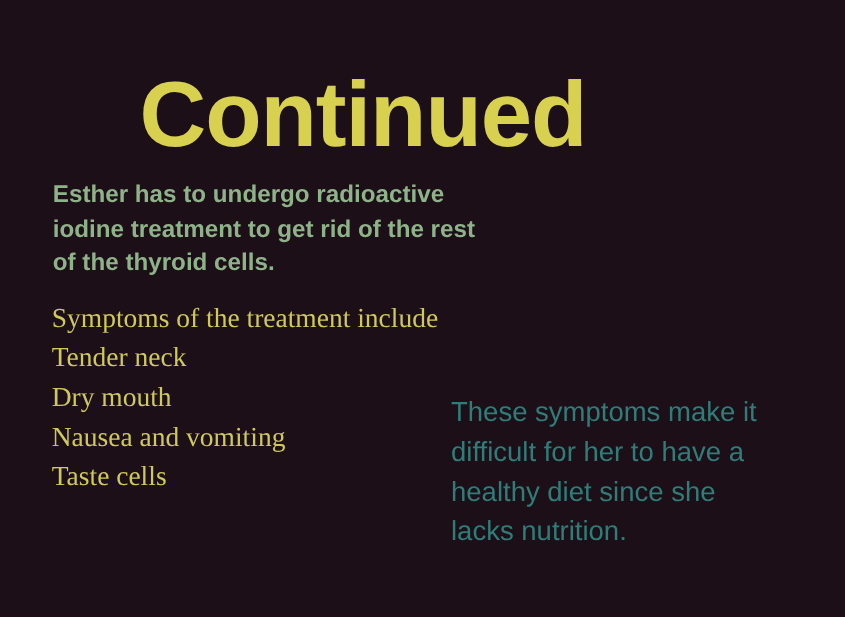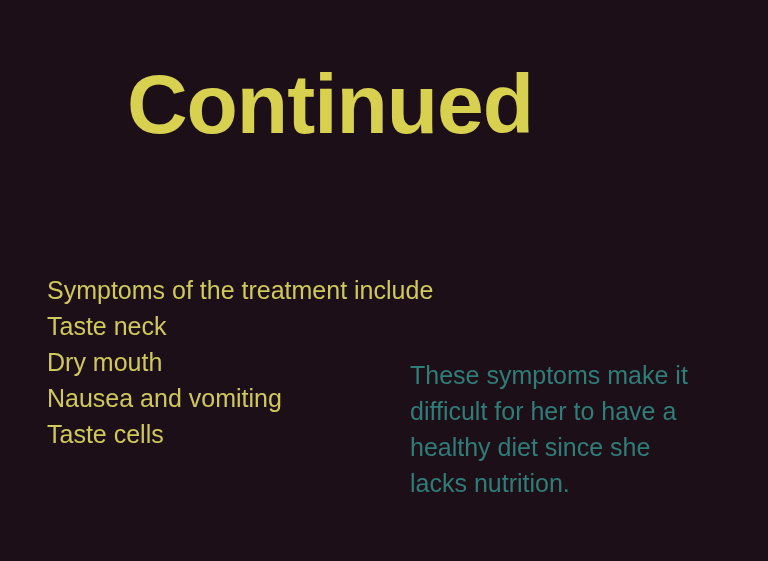--- a/index.html
+++ b/index.html
@@ -47,20 +47,21 @@
     left: 47px;
     top: 272px;
     width: 470px;
     font-size: 25px;
     font-weight: normal;
     line-height: 36px;
     color: #cfc95a;
     list-style: none;
     margin: 0;
     padding: 0;
+    font-family: Liberation Serif, serif;
   }
   #symptom-list li {
     white-space: nowrap;
   }
   #note-block {
     position: absolute;
     left: 410px;
     top: 332px;
     width: 300px;
     font-size: 25px;
@@ -69,24 +70,25 @@
     color: #2f7d79;
   }
 </style>
 </head>
 <body>
 
 <div id="slide">
 
   <h1 id="slide-title">Continued</h1>
 
+  <p id="intro-block">Esther has to undergo radioactive iodine treatment to get rid of the rest of the thyroid cells.</p>
 
   <ul id="symptom-list">
     <li>Symptoms of the treatment include</li>
-    <li>Taste neck</li>
+    <li>Tender neck</li>
     <li>Dry mouth</li>
     <li>Nausea and vomiting</li>
     <li>Taste cells</li>
   </ul>
 
   <p id="note-block">These symptoms make it difficult for her to have a healthy diet since she lacks nutrition.</p>
 
 </div>
 
 </body></html>

